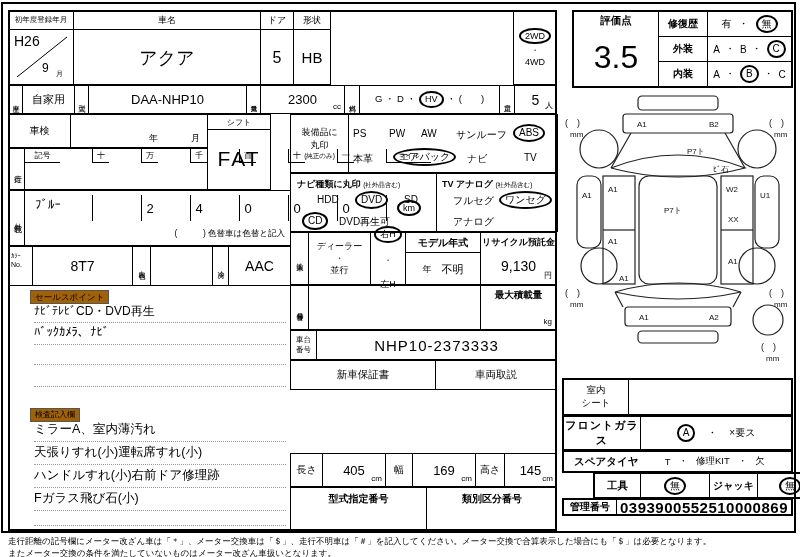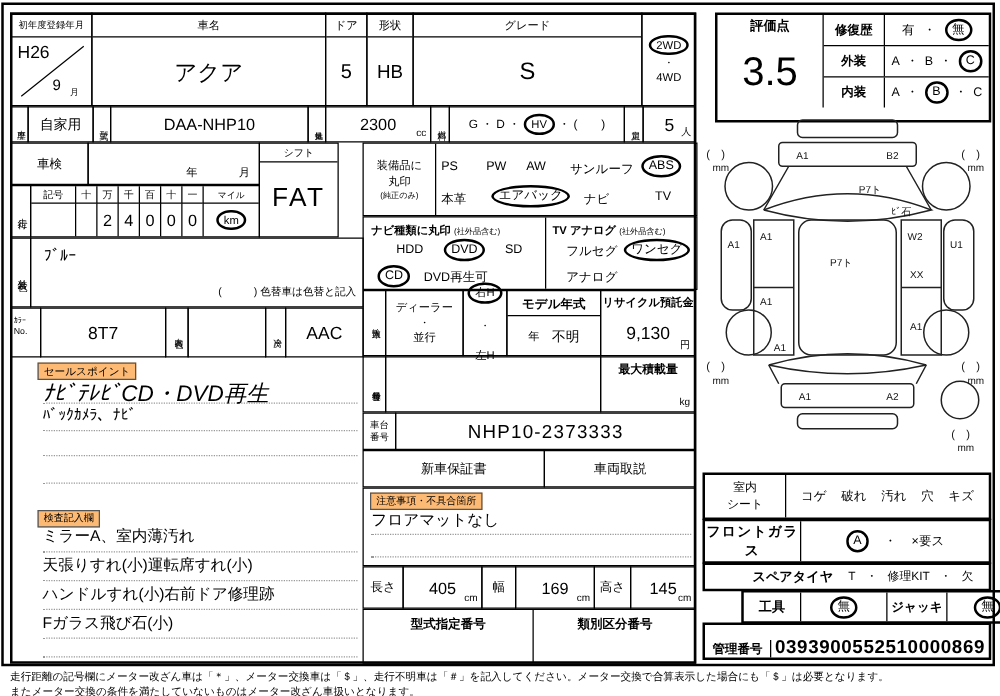--- a/index.html
+++ b/index.html
@@ -7,21 +7,21 @@
     font-family:"Liberation Sans","DejaVu Sans",sans-serif;color:#000;overflow:hidden;}
   .a{position:absolute;box-sizing:border-box;}
   .bx{border:1px solid #000;}
   .bx2{border:2px solid #000;}
   .fc{display:flex;align-items:center;justify-content:center;text-align:center;}
   .col{display:flex;flex-direction:column;align-items:center;justify-content:center;text-align:center;}
   .vt{writing-mode:vertical-rl;text-orientation:upright;display:flex;align-items:center;justify-content:center;letter-spacing:1px;}
   .hdr{font-size:9px;border-bottom:1px solid #000;display:flex;align-items:center;justify-content:center;}
   .circ2{border:2px solid #000;border-radius:50%;padding:1px 4px;display:inline-block;line-height:1.2;}
   .dotl{border-bottom:1px dotted #999;}
-  .tag{border:1px solid #555;font-size:8.5px;padding:0 4px;background:#fdba74;line-height:12px;white-space:nowrap;}
+  .tag{border:1px solid #555;font-size:8.5px;padding:0 4px;background:#a16207;line-height:12px;white-space:nowrap;}
   .grid-mil{display:grid;grid-template-columns:35px 17px 17px 17px 17px 17px 17px 45px;grid-template-rows:14px 26px;}
   .mh{font-size:8px;display:flex;align-items:center;justify-content:center;border-bottom:1px solid #000;}
   .mv{font-size:13px;display:flex;align-items:center;justify-content:center;}
   .bl{border-left:1px solid #000;}
   svg text{font-family:"Liberation Sans","DejaVu Sans",sans-serif;fill:#111;}
 </style>
 </head>
 <body>
 
 <div id="sheet">
@@ -44,24 +44,20 @@
     <div class="fc" style="height:55px;font-size:18px;text-align:right;">アクア</div>
   </div>
   <div class="a bx" style="left:260px;top:10px;width:34px;height:75px;">
     <div class="hdr" style="height:18px;">ドア</div>
     <div class="fc" style="height:55px;font-size:16px;">5</div>
   </div>
   <div class="a bx" style="left:293px;top:10px;width:38px;height:75px;">
     <div class="hdr" style="height:18px;">形状</div>
     <div class="fc" style="height:55px;font-size:15px;">HB</div>
   </div>
-  <div class="a bx" style="left:330px;top:10px;width:184px;height:75px;">
-    <div class="hdr" style="height:18px;">グレード</div>
-    <div class="fc" style="height:55px;font-size:19px;">S</div>
-  </div>
   <div class="a bx col" style="left:513px;top:10px;width:44px;height:75px;gap:1px;">
     <span class="circ2" style="font-size:9px;">2WD</span>
     <span style="font-size:8px;">・</span>
     <span style="font-size:9px;">4WD</span>
   </div>
 
   <div class="a bx vt" style="left:8px;top:85px;width:15px;height:29px;font-size:7px;">車歴</div>
   <div class="a bx fc" style="left:22px;top:85px;width:53px;height:29px;font-size:11px;">自家用</div>
   <div class="a bx vt" style="left:74px;top:85px;width:15px;height:29px;font-size:7px;">型式</div>
   <div class="a bx fc" style="left:88px;top:85px;width:159px;height:29px;font-size:13px;">DAA-NHP10</div>
@@ -85,21 +81,21 @@
   <div class="a bx fc" style="left:8px;top:114px;width:63px;height:34px;font-size:10px;">車検</div>
   <div class="a bx" style="left:70px;top:114px;width:138px;height:34px;">
     <span class="a" style="left:78px;top:17px;font-size:9px;">年</span>
     <span class="a" style="left:120px;top:17px;font-size:9px;">月</span>
   </div>
   <div class="a bx" style="left:207px;top:114px;width:64px;height:76px;">
     <div class="hdr" style="height:14px;font-size:8px;">シフト</div>
     <div class="fc" style="height:58px;font-size:21px;letter-spacing:2px;">FAT</div>
   </div>
   <div class="a bx vt" style="left:8px;top:148px;width:17px;height:42px;font-size:8px;">走行</div>
-  <div class="a bx grid-mil" style="left:24px;top:148px;width:184px;height:42px;">
+  <div class="a bx grid-mil" style="left:24px;top:148px;width:184px;height:42px;gap:32px;">
     <div class="mh">記号</div>
     <div class="mh bl">十</div>
     <div class="mh bl">万</div>
     <div class="mh bl">千</div>
     <div class="mh bl">百</div>
     <div class="mh bl">十</div>
     <div class="mh bl">一</div>
     <div class="mh bl" style="font-size:7px;">マイル</div>
     <div class="mv"></div>
     <div class="mv bl"></div>
@@ -123,21 +119,21 @@
     <div style="font-size:6.5px;padding:5px 0 0 2px;">ｶﾗｰ</div>
     <div style="font-size:7px;padding:2px 0 0 2px;">No.</div>
   </div>
   <div class="a bx fc" style="left:32px;top:246px;width:101px;height:40px;font-size:14px;">8T7</div>
   <div class="a bx vt" style="left:132px;top:246px;width:19px;height:40px;font-size:7px;">内装色</div>
   <div class="a bx" style="left:150px;top:246px;width:63px;height:40px;"></div>
   <div class="a bx vt" style="left:212px;top:246px;width:17px;height:40px;font-size:7px;">冷房</div>
   <div class="a bx fc" style="left:228px;top:246px;width:63px;height:40px;font-size:14px;">AAC</div>
 
   <span class="a tag" style="left:30px;top:290px;">セールスポイント</span>
-  <div class="a dotl" style="left:34px;top:303px;width:252px;height:20px;font-size:18px;font-style:italic;">ﾅﾋﾞﾃﾚﾋﾞCD・DVD再生</div>
+  <div class="a dotl" style="left:34px;top:303px;width:252px;height:20px;font-size:12px;">ﾅﾋﾞﾃﾚﾋﾞCD・DVD再生</div>
   <div class="a dotl" style="left:34px;top:325px;width:252px;height:20px;font-size:12.5px;">ﾊﾞｯｸｶﾒﾗ、ﾅﾋﾞ</div>
   <div class="a dotl" style="left:34px;top:347px;width:252px;height:18px;"></div>
   <div class="a dotl" style="left:34px;top:369px;width:252px;height:18px;"></div>
 
   <span class="a tag" style="left:30px;top:408px;font-size:8px;">検査記入欄</span>
   <div class="a dotl" style="left:34px;top:421px;width:252px;height:21px;font-size:12.5px;">ミラーA、室内薄汚れ</div>
   <div class="a dotl" style="left:34px;top:444px;width:252px;height:21px;font-size:12.5px;">天張りすれ(小)運転席すれ(小)</div>
   <div class="a dotl" style="left:34px;top:467px;width:252px;height:21px;font-size:12.5px;">ハンドルすれ(小)右前ドア修理跡</div>
   <div class="a dotl" style="left:34px;top:490px;width:252px;height:21px;font-size:12.5px;">Fガラス飛び石(小)</div>
   <div class="a dotl" style="left:34px;top:513px;width:252px;height:13px;"></div>
@@ -212,25 +208,20 @@
 
   <div class="a bx col" style="left:290px;top:330px;width:27px;height:30px;">
     <span style="font-size:7.5px;">車台</span>
     <span style="font-size:7.5px;">番号</span>
   </div>
   <div class="a bx fc" style="left:316px;top:330px;width:241px;height:30px;font-size:15px;letter-spacing:1px;">NHP10-2373333</div>
 
   <div class="a bx fc" style="left:290px;top:360px;width:146px;height:30px;font-size:10.5px;">新車保証書</div>
   <div class="a bx fc" style="left:435px;top:360px;width:122px;height:30px;font-size:10.5px;">車両取説</div>
 
-  <div class="a bx" style="left:290px;top:390px;width:267px;height:63px;">
-    <span class="a tag" style="left:5px;top:3px;font-size:8px;">注意事項・不具合箇所</span>
-    <div class="a dotl" style="left:6px;top:17px;width:256px;height:20px;font-size:12.5px;">フロアマットなし</div>
-    <div class="a dotl" style="left:6px;top:39px;width:256px;height:16px;"></div>
-  </div>
 
   <div class="a bx fc" style="left:290px;top:453px;width:33px;height:34px;font-size:10px;">長さ</div>
   <div class="a bx fc" style="left:322px;top:453px;width:64px;height:34px;font-size:13px;justify-content:center;">
     <span>405</span>
     <span class="a" style="right:3px;bottom:3px;font-size:8px;">cm</span>
   </div>
   <div class="a bx fc" style="left:385px;top:453px;width:28px;height:34px;font-size:10px;">幅</div>
   <div class="a bx fc" style="left:412px;top:453px;width:64px;height:34px;font-size:13px;">
     <span>169</span>
     <span class="a" style="right:3px;bottom:3px;font-size:8px;">cm</span>
@@ -240,21 +231,21 @@
     <span>145</span>
     <span class="a" style="right:3px;bottom:3px;font-size:8px;">cm</span>
   </div>
 
   <div class="a bx" style="left:290px;top:487px;width:267px;height:44px;">
     <div class="a" style="left:135px;top:0;width:1px;height:42px;background:#000;"></div>
     <div class="a fc" style="left:0;top:4px;width:135px;font-size:10px;font-weight:bold;">型式指定番号</div>
     <div class="a fc" style="left:136px;top:4px;width:130px;font-size:10px;font-weight:bold;">類別区分番号</div>
   </div>
 
-  <div class="a bx2" style="left:572px;top:10px;width:221px;height:88px;">
+  <div class="a bx2" style="left:572px;top:10px;width:221px;height:78px;">
     <div class="a" style="left:0;top:0;width:85px;height:74px;border-right:1px solid #000;">
       <div class="fc" style="height:18px;font-size:10.5px;font-weight:bold;">評価点</div>
       <div class="fc" style="height:54px;font-size:32px;font-weight:normal;">3.5</div>
     </div>
     <div class="a" style="left:85px;top:0;width:132px;height:25px;border-bottom:1px solid #000;display:flex;">
       <div class="fc" style="width:48px;border-right:1px solid #000;font-size:10px;font-weight:bold;">修復歴</div>
       <div class="fc" style="flex:1;font-size:10px;gap:7px;">
         <span>有</span>
         <span>・</span>
         <span class="circ2">無</span>
@@ -334,39 +325,32 @@
       <text x="198" y="258">(　)</text>
       <text x="203" y="269" font-size="8">mm</text>
     </g>
   </svg>
 
   <div class="a bx2" style="left:562px;top:378px;width:231px;height:38px;display:flex;">
     <div class="col" style="width:64px;border-right:1px solid #000;">
       <span style="font-size:9.5px;">室内</span>
       <span style="font-size:9.5px;">シート</span>
     </div>
-    <div class="fc" style="flex:1;font-size:10px;justify-content:space-around;padding:0 6px;">
-      <span>コゲ</span>
-      <span>破れ</span>
-      <span>汚れ</span>
-      <span>穴</span>
-      <span>キズ</span>
-    </div>
   </div>
 
   <div class="a bx2" style="left:562px;top:415px;width:231px;height:36px;display:flex;">
     <div class="fc" style="width:76px;border-right:1px solid #000;font-size:11px;font-weight:bold;letter-spacing:1px;">フロントガラス</div>
     <div class="fc" style="flex:1;font-size:10px;gap:12px;">
       <span class="circ2">A</span>
       <span>・</span>
       <span>×要ス</span>
     </div>
   </div>
 
-  <div class="a bx2" style="left:562px;top:450px;width:231px;height:23px;display:flex;align-items:center;padding-left:28px;">
+  <div class="a bx2" style="left:562px;top:450px;width:231px;height:23px;display:flex;align-items:center;">
     <span style="font-size:10.5px;font-weight:bold;padding-left:10px;">スペアタイヤ</span>
     <div class="fc" style="flex:1;font-size:9.5px;gap:8px;">
       <span>T</span>
       <span>・</span>
       <span>修理KIT</span>
       <span>・</span>
       <span>欠</span>
     </div>
   </div>
 
@@ -374,21 +358,21 @@
     <div class="fc" style="width:45px;border-right:1px solid #000;font-size:10.5px;font-weight:bold;">工具</div>
     <div class="fc" style="width:68px;border-right:1px solid #000;">
       <span class="circ2" style="font-size:10px;">無</span>
     </div>
     <div class="fc" style="width:47px;border-right:1px solid #000;font-size:10px;font-weight:bold;">ジャッキ</div>
     <div class="fc" style="flex:1;">
       <span class="circ2" style="font-size:10px;">無</span>
     </div>
   </div>
 
-  <div class="a bx2" style="left:562px;top:498px;width:231px;height:30px;display:flex;align-items:flex-end;">
+  <div class="a bx2" style="left:562px;top:498px;width:231px;height:18px;display:flex;">
     <div class="fc" style="width:52px;border-right:1px solid #000;font-size:10px;font-weight:bold;">管理番号</div>
     <div class="fc" style="flex:1;font-size:15px;font-weight:bold;letter-spacing:0.5px;">0393900552510000869</div>
   </div>
 
   <div class="a" style="left:8px;top:536px;width:788px;font-size:8.5px;">走行距離の記号欄にメーター改ざん車は「＊」、メーター交換車は「＄」、走行不明車は「＃」を記入してください。メーター交換で合算表示した場合にも「＄」は必要となります。</div>
   <div class="a" style="left:8px;top:548px;width:788px;font-size:8.5px;">またメーター交換の条件を満たしていないものはメーター改ざん車扱いとなります。</div>
 
 </div>
 
 </body></html>

